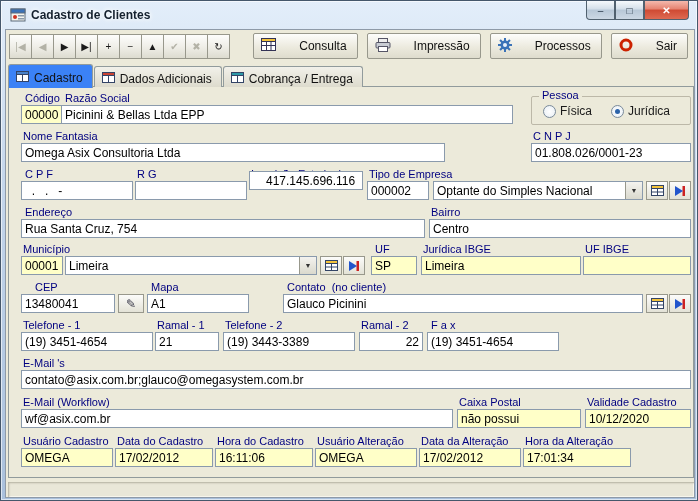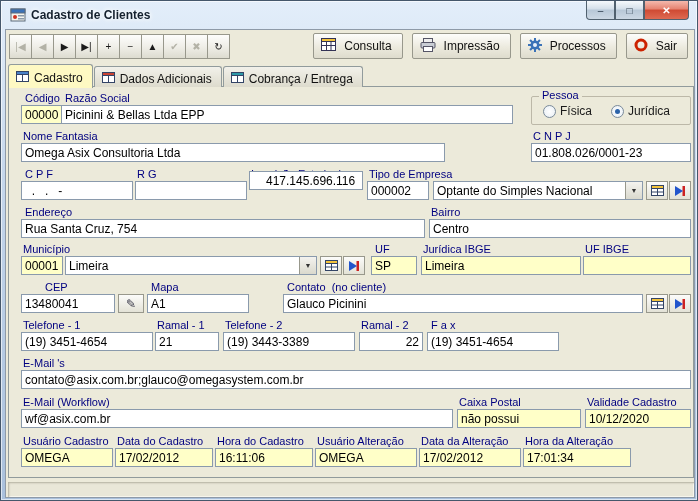--- a/index.html
+++ b/index.html
@@ -28,31 +28,31 @@
     background:#eceada; border:1px solid #8e9aa8; }
 
   
   .navbar { position:absolute; left:4px; top:4px; display:flex; }
   .navbtn { width:23px; height:25px; margin-left:-1px;
     background:linear-gradient(#fdfdfc,#eeede6 55%,#dddcd0);
     border:1px solid #98988c; display:flex; align-items:center; justify-content:center;
     font-size:10px; color:#1a1a1a; }
   .navbtn.disabled { color:#b3b2a6; }
   .actionbar { position:absolute; right:6px; top:3px; display:flex; gap:9px; }
-  .actbtn { height:26px; padding:0 10px 0 7px; display:flex; align-items:center; gap:8px;
+  .actbtn { height:26px; padding:0 10px 0 7px; display:flex; align-items:center; gap:23px;
     background:linear-gradient(#fdfdfb,#eceade 55%,#dedccd); border:1px solid #98988c;
     border-radius:2px; font-size:12px; color:#111; white-space:nowrap; }
 
   
   .tabstrip { position:absolute; left:2px; top:34px; display:flex; z-index:3; }
   .tab { position:relative; height:21px; margin-top:2px; padding:3px 9px 0 7px;
     background:linear-gradient(#f2f1ea,#dddbcd); border:1px solid #919b9c; border-bottom:none;
     border-radius:3px 3px 0 0; display:flex; gap:5px; align-items:center; font-size:12px;
     color:#111; margin-right:1px; }
-  .tab.active { height:24px; margin-top:0; background:#fef9c3; }
+  .tab.active { height:24px; margin-top:0; background:#3b82f6; }
   .panel { position:absolute; left:2px; top:56px; width:686px; height:392px;
     background:#eceada; border:1px solid #919b9c; z-index:1; }
 
   
   .lbl { position:absolute; font-size:11px; color:#000080; white-space:pre; }
   .inp { position:absolute; height:19px; border:1px solid #8a9aac; background:#fff;
     font-family:"Liberation Sans", sans-serif; font-size:12px; color:#000; padding:0 3px; }
   .inp.yellow { background:#ffffc8; }
   .combo { position:absolute; height:19px; border:1px solid #8a9aac; background:#fff; display:flex; }
   .combo-text { flex:1; font-size:12px; padding:2px 3px 0 3px; overflow:hidden; white-space:nowrap; }
@@ -267,21 +267,21 @@
           <polygon points="1,1 9,6 1,11" fill="#2255cc"></polygon>
         </svg>
       </div>
       <div class="lbl" style="left:366px;top:156px">UF</div>
       <input class="inp yellow" style="left: 362px; top: 169px; width: 46px;" value="SP">
       <div class="lbl" style="left:414px;top:156px">Jurídica IBGE</div>
       <input class="inp yellow" style="left: 412px; top: 169px; width: 160px;" value="Limeira">
       <div class="lbl" style="left:576px;top:156px">UF IBGE</div>
       <input class="inp yellow" style="left: 574px; top: 169px; width: 108px;" value="">
 
-      <div class="lbl" style="left:36px;top:194px">CEP</div>
+      <div class="lbl" style="left:26px;top:194px">CEP</div>
       <input class="inp" style="left: 12px; top: 207px; width: 94px;" value="13480041">
       <div class="iconbtn" style="left:109px;top:207px;width:26px">
         <span>✎</span>
       </div>
       <div class="lbl" style="left:142px;top:194px">Mapa</div>
       <input class="inp" style="left: 138px; top: 207px; width: 102px;" value="A1">
       <div class="lbl" style="left:278px;top:194px">Contato  (no cliente)</div>
       <input class="inp" style="left: 274px; top: 207px; width: 360px;" value="Glauco Picinini">
       <div class="iconbtn" style="left:637px;top:207px">
         <svg width="13" height="11" viewBox="0 0 13 11">

